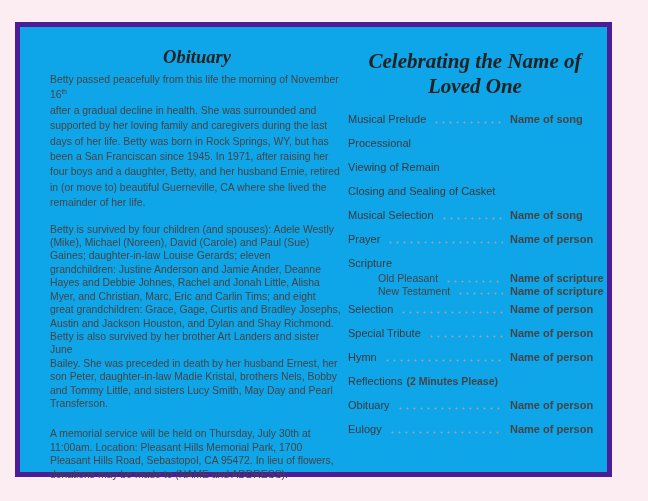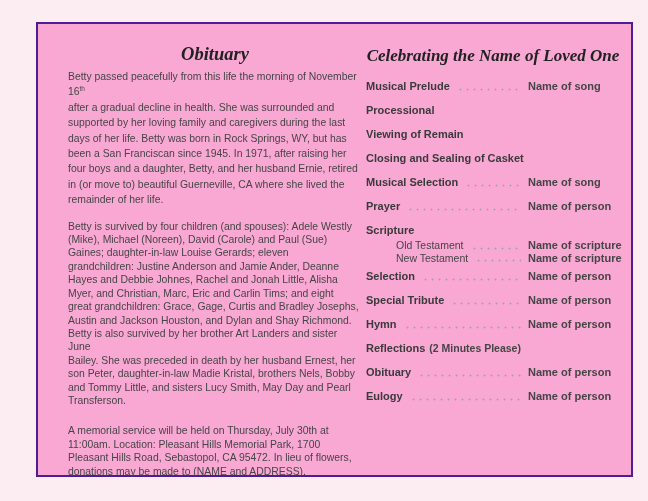--- a/index.html
+++ b/index.html
@@ -5,41 +5,41 @@
   html, body { margin:0; padding:0; }
   body {
     width:648px; height:501px;
     background:#fbedf2;
     position:relative;
     font-family:"Liberation Sans", sans-serif;
     color:#414141;
     overflow:hidden;
   }
   .sheet {
-    position:absolute; left:36px; top:22px;
+    position:absolute; left:15px; top:22px;
     width:597px; height:455px;
-    background:#f9a8d4;
-    border:2px solid #4c1d95;
+    background:#0ea5e9;
+    border:5px solid #4c1d95;
     box-sizing:border-box;
   }
   
   .page-left {
     position:absolute; left:30px; top:0; width:294px;
   }
   .page-title {
     margin:20px 0 0 0;
     text-align:center;
     font-family:"Liberation Serif", serif;
     font-style:italic;
     font-weight:bold;
     font-size:18.5px;
     color:#222222;
   }
   .page-title.right {
-    font-size:17px;
+    font-size:21px;
     margin:22px 0 14px 0;
   }
   .para {
     white-space:pre-line;
     font-size:10.4px;
     color:#454545;
   }
   .para.p1 { margin:4px 0 0 0; line-height:15.4px; }
   .para.p2 { margin:12px 0 0 0; line-height:13.4px; }
   .para.p3 { margin:17px 0 0 0; line-height:13.4px; }
@@ -59,21 +59,21 @@
   .subrow {
     display:flex;
     align-items:baseline;
     line-height:12.5px;
     margin-left:30px;
     font-size:10.5px;
     color:#454545;
   }
   .subrow.last { margin-bottom:6px; }
   .lbl {
-    font-weight:bold;
+    font-weight:normal;
     color:#3a3a3a;
     white-space:nowrap;
     flex:none;
   }
   .sublbl {
     font-weight:normal;
     color:#454545;
     white-space:nowrap;
     flex:none;
   }
@@ -167,21 +167,21 @@
     <div class="row">
       <span class="lbl">Prayer</span>
       <span class="leader"></span>
       <span class="val">Name of person</span>
     </div>
 
     <div class="row tight">
       <span class="lbl">Scripture</span>
     </div>
     <div class="subrow">
-      <span class="sublbl">Old Testament</span>
+      <span class="sublbl">Old Pleasant</span>
       <span class="leader"></span>
       <span class="val">Name of scripture</span>
     </div>
     <div class="subrow last">
       <span class="sublbl">New Testament</span>
       <span class="leader"></span>
       <span class="val">Name of scripture</span>
     </div>
 
     <div class="row">

